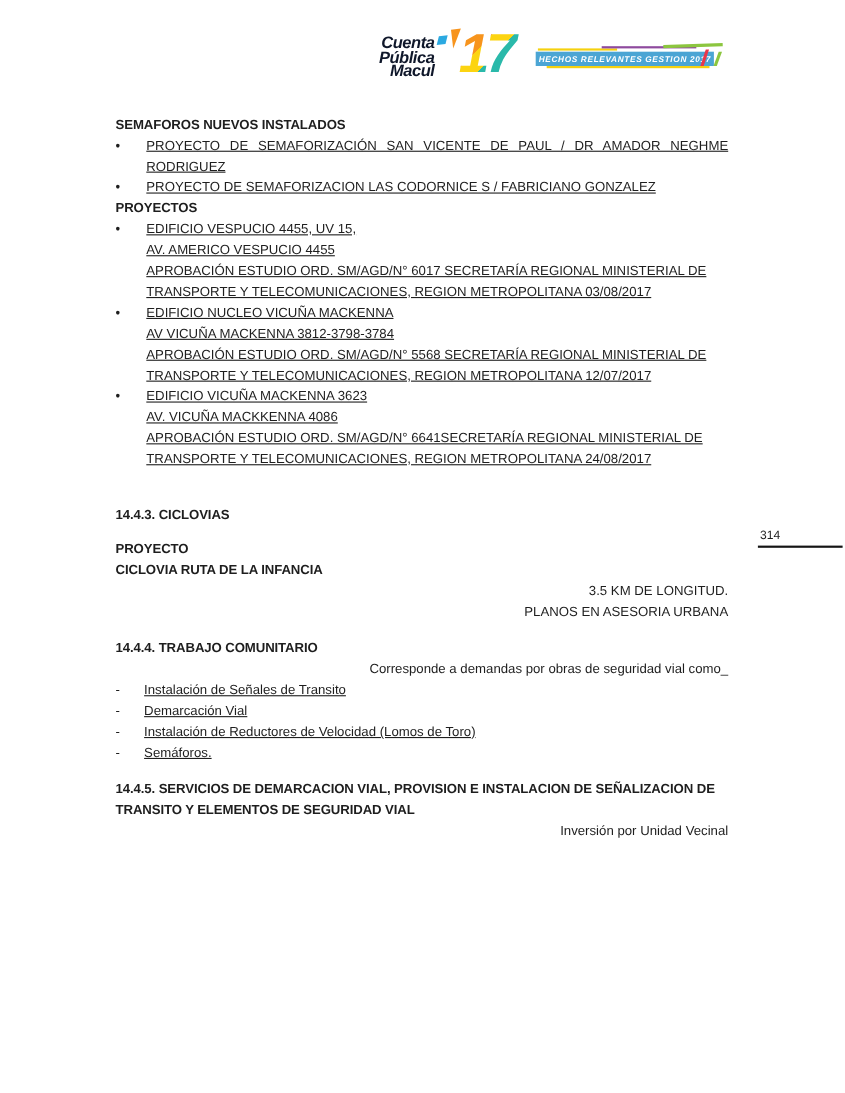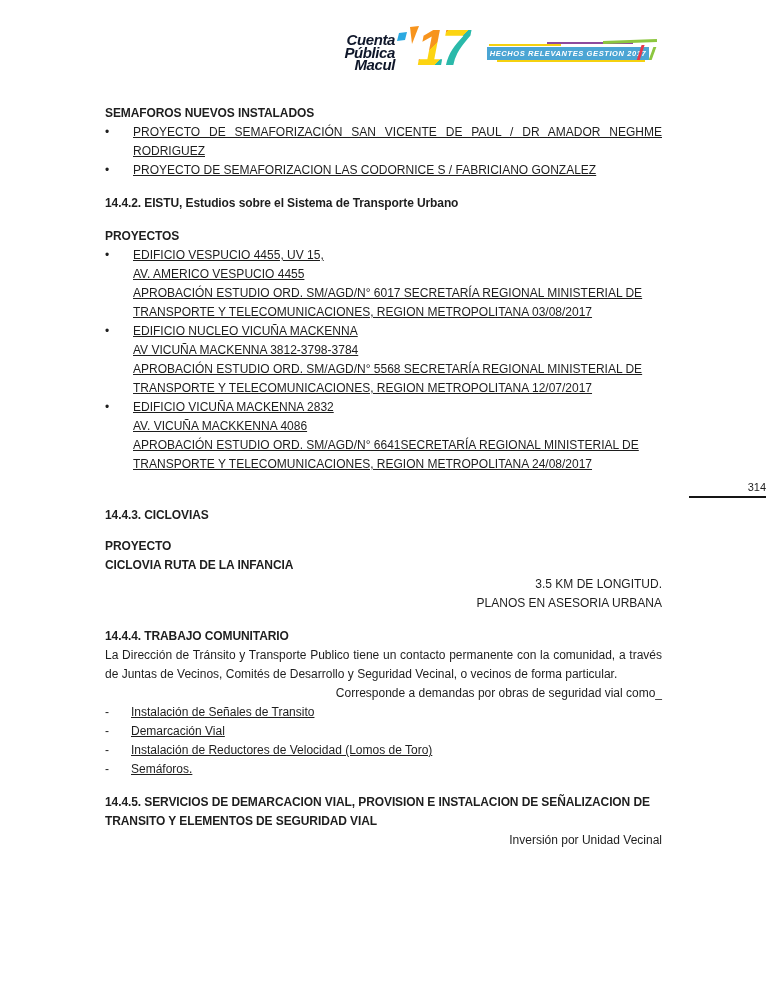--- a/index.html
+++ b/index.html
@@ -31,21 +31,21 @@
   .st-purple     { left:60px; top:4px; width:86px; height:2px; background:#8e4a9e; }
   .st-green      { left:116px; top:2px; width:54px; height:2.5px; background:#8cc63f; transform:rotate(-2deg); }
   .st-red        { left:152px; top:7px; width:3px; height:16px; background:#e8374a; transform:skewX(-18deg); }
   .st-green-r    { left:164px; top:9px; width:2.5px; height:13px; background:#8cc63f; transform:skewX(-20deg); }
   .st-yellow-bot { left:10px; top:22px; width:148px; height:2px; background:#f5d10f; }
 
   
   .pagenum {
     position:absolute; left:689px; top:481px; width:77px;
     border-bottom:2px solid #151515; padding-bottom:3px;
-    font-size:11px; color:#1e1e1e; text-indent:2px;text-align:right;
+    font-size:11px; color:#1e1e1e; text-indent:2px;
   }
 
   
   .content {
     position:absolute; left:105px; top:88px; width:557px;
     font-size:12px; line-height:19px;margin-top:16px;
   }
   .h { font-weight:bold; margin:0; font-size:12px; letter-spacing:-0.1px; }
   .mt14 { margin-top:14px; }
   .mt32 { margin-top:32px; }
@@ -115,21 +115,20 @@
       <li>
         <span class="bmark">•</span>
         <span class="btext just">PROYECTO DE SEMAFORIZACIÓN SAN VICENTE DE PAUL / DR AMADOR NEGHME RODRIGUEZ</span>
       </li>
       <li>
         <span class="bmark">•</span>
         <span class="btext">PROYECTO DE SEMAFORIZACION LAS CODORNICE S / FABRICIANO GONZALEZ</span>
       </li>
     </ul>
 
-    <h2 class="h mt14 mb14">14.4.2. EISTU, Estudios sobre el Sistema de Transporte Urbano</h2>
     <h3 class="h">PROYECTOS</h3>
     <ul class="blist">
       <li>
         <span class="bmark">•</span>
         <span class="btext">
           <span class="line">EDIFICIO VESPUCIO 4455, UV 15,</span>
           <span class="line">AV. AMERICO VESPUCIO 4455</span>
           <span class="line">APROBACIÓN ESTUDIO ORD. SM/AGD/N° 6017 SECRETARÍA REGIONAL MINISTERIAL DE TRANSPORTE Y TELECOMUNICACIONES, REGION METROPOLITANA 03/08/2017</span>
         </span>
       </li>
@@ -137,35 +136,34 @@
         <span class="bmark">•</span>
         <span class="btext">
           <span class="line">EDIFICIO NUCLEO VICUÑA MACKENNA</span>
           <span class="line">AV VICUÑA MACKENNA 3812-3798-3784</span>
           <span class="line">APROBACIÓN ESTUDIO ORD. SM/AGD/N° 5568 SECRETARÍA REGIONAL MINISTERIAL DE TRANSPORTE Y TELECOMUNICACIONES, REGION METROPOLITANA 12/07/2017</span>
         </span>
       </li>
       <li>
         <span class="bmark">•</span>
         <span class="btext">
-          <span class="line">EDIFICIO VICUÑA MACKENNA 2832</span>
+          <span class="line">EDIFICIO VICUÑA MACKENNA 3623</span>
           <span class="line">AV. VICUÑA MACKKENNA 4086</span>
           <span class="line">APROBACIÓN ESTUDIO ORD. SM/AGD/N° 6641SECRETARÍA REGIONAL MINISTERIAL DE TRANSPORTE Y TELECOMUNICACIONES, REGION METROPOLITANA  24/08/2017</span>
         </span>
       </li>
     </ul>
 
     <h2 class="h mt32 mb12">14.4.3. CICLOVIAS</h2>
     <h3 class="h">PROYECTO</h3>
     <h3 class="h">CICLOVIA RUTA DE LA INFANCIA</h3>
     <p>3.5 KM DE LONGITUD.</p>
     <p>PLANOS EN ASESORIA URBANA</p>
 
     <h2 class="h mt14">14.4.4. TRABAJO COMUNITARIO</h2>
-    <p class="just">La Dirección de Tránsito y Transporte Publico tiene un contacto permanente con la comunidad, a través de Juntas de Vecinos, Comités de Desarrollo y Seguridad Vecinal, o vecinos de forma particular.</p>
     <p>Corresponde a demandas por obras de seguridad vial como_</p>
     <ul class="blist">
       <li>
         <span class="bmark dash">-</span>
         <span class="btext">Instalación de Señales de Transito</span>
       </li>
       <li>
         <span class="bmark dash">-</span>
         <span class="btext">Demarcación Vial</span>
       </li>

